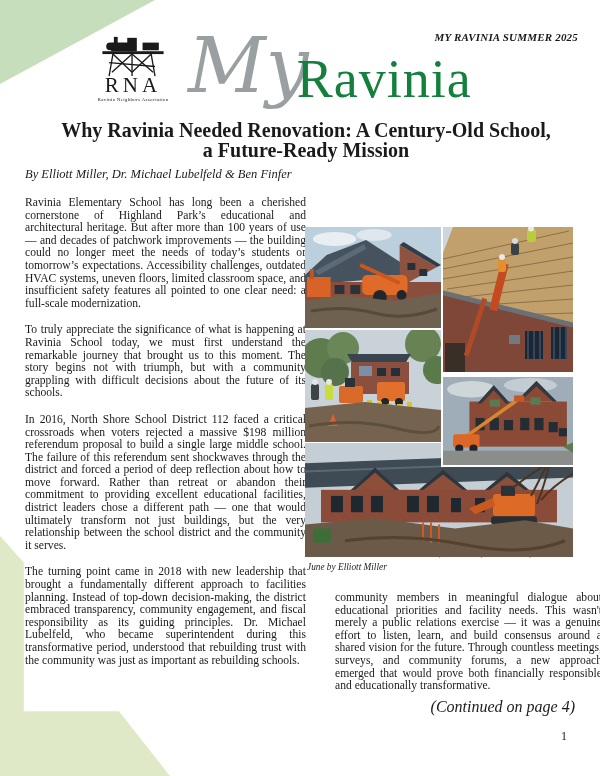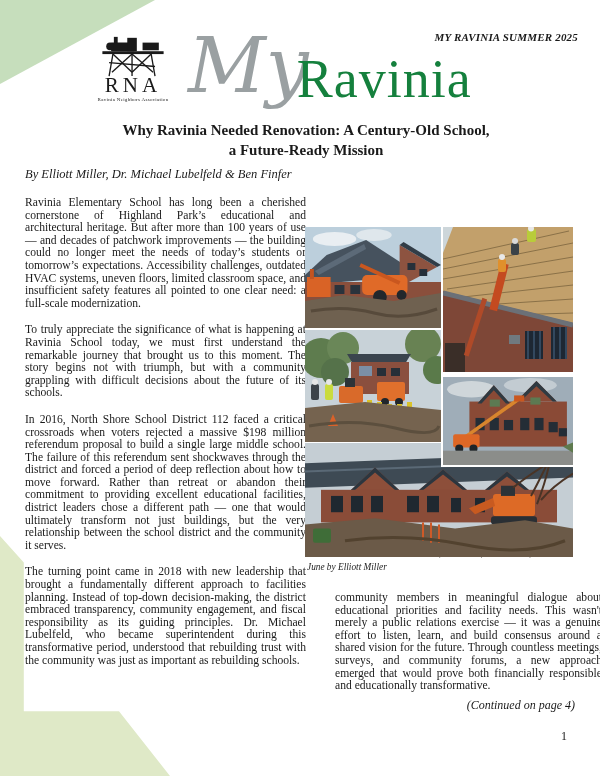--- a/index.html
+++ b/index.html
@@ -28,29 +28,29 @@
   .masthead{position:absolute;left:188px;top:26px;display:flex;align-items:center;}
   .masthead .my{
     font-family:"DejaVu Serif", serif;font-style:italic;font-size:76px;line-height:1;
     color:#9aa0a2;margin-right:-12px;
   }
   .masthead .name{
     font-size:54px;line-height:1;margin-top:26px;letter-spacing:1px;color:#15803d;
   }
   
   .title{position:absolute;left:12px;right:0;top:121px;text-align:center;
-    font-size:15px;font-weight:bold;line-height:19.5px;}
+    font-size:20px;font-weight:bold;line-height:19.5px;}
   .byline{position:absolute;left:25px;top:167px;font-size:12.5px;font-style:italic;}
   
   .col-left{position:absolute;left:25px;top:197px;width:281px;
     font-size:11.6px;line-height:12.6px;text-align:justify;}
   .col-left p{margin:0 0 14px 0;}
   .col-right-text{position:absolute;left:311px;top:592px;width:267px;
     font-size:11.6px;line-height:12.6px;text-align:justify;margin-left:24px;}
-  .continued{position:absolute;right:25px;top:698px;font-size:12px;font-style:italic;}
+  .continued{position:absolute;right:25px;top:698px;font-size:16px;font-style:italic;}
   .caption{position:absolute;left:307px;top:547px;font-size:9.3px;font-style:italic;
     line-height:13.5px;color:#222;}
   .page-num{position:absolute;right:33px;top:729px;font-size:12px;}
   
   .collage{position:absolute;left:305px;top:227px;width:268px;height:330px;}
   .collage .ph{position:absolute;overflow:hidden;background:#b8c4cc;}
   .ph svg{display:block;width:100%;height:100%;}
   .photo1{left:0;top:1;width:136px;height:101px;}
   .photo2{left:138px;top:0;width:130px;height:145px;}
   .photo3{left:0;top:103px;width:136px;height:112px;}

